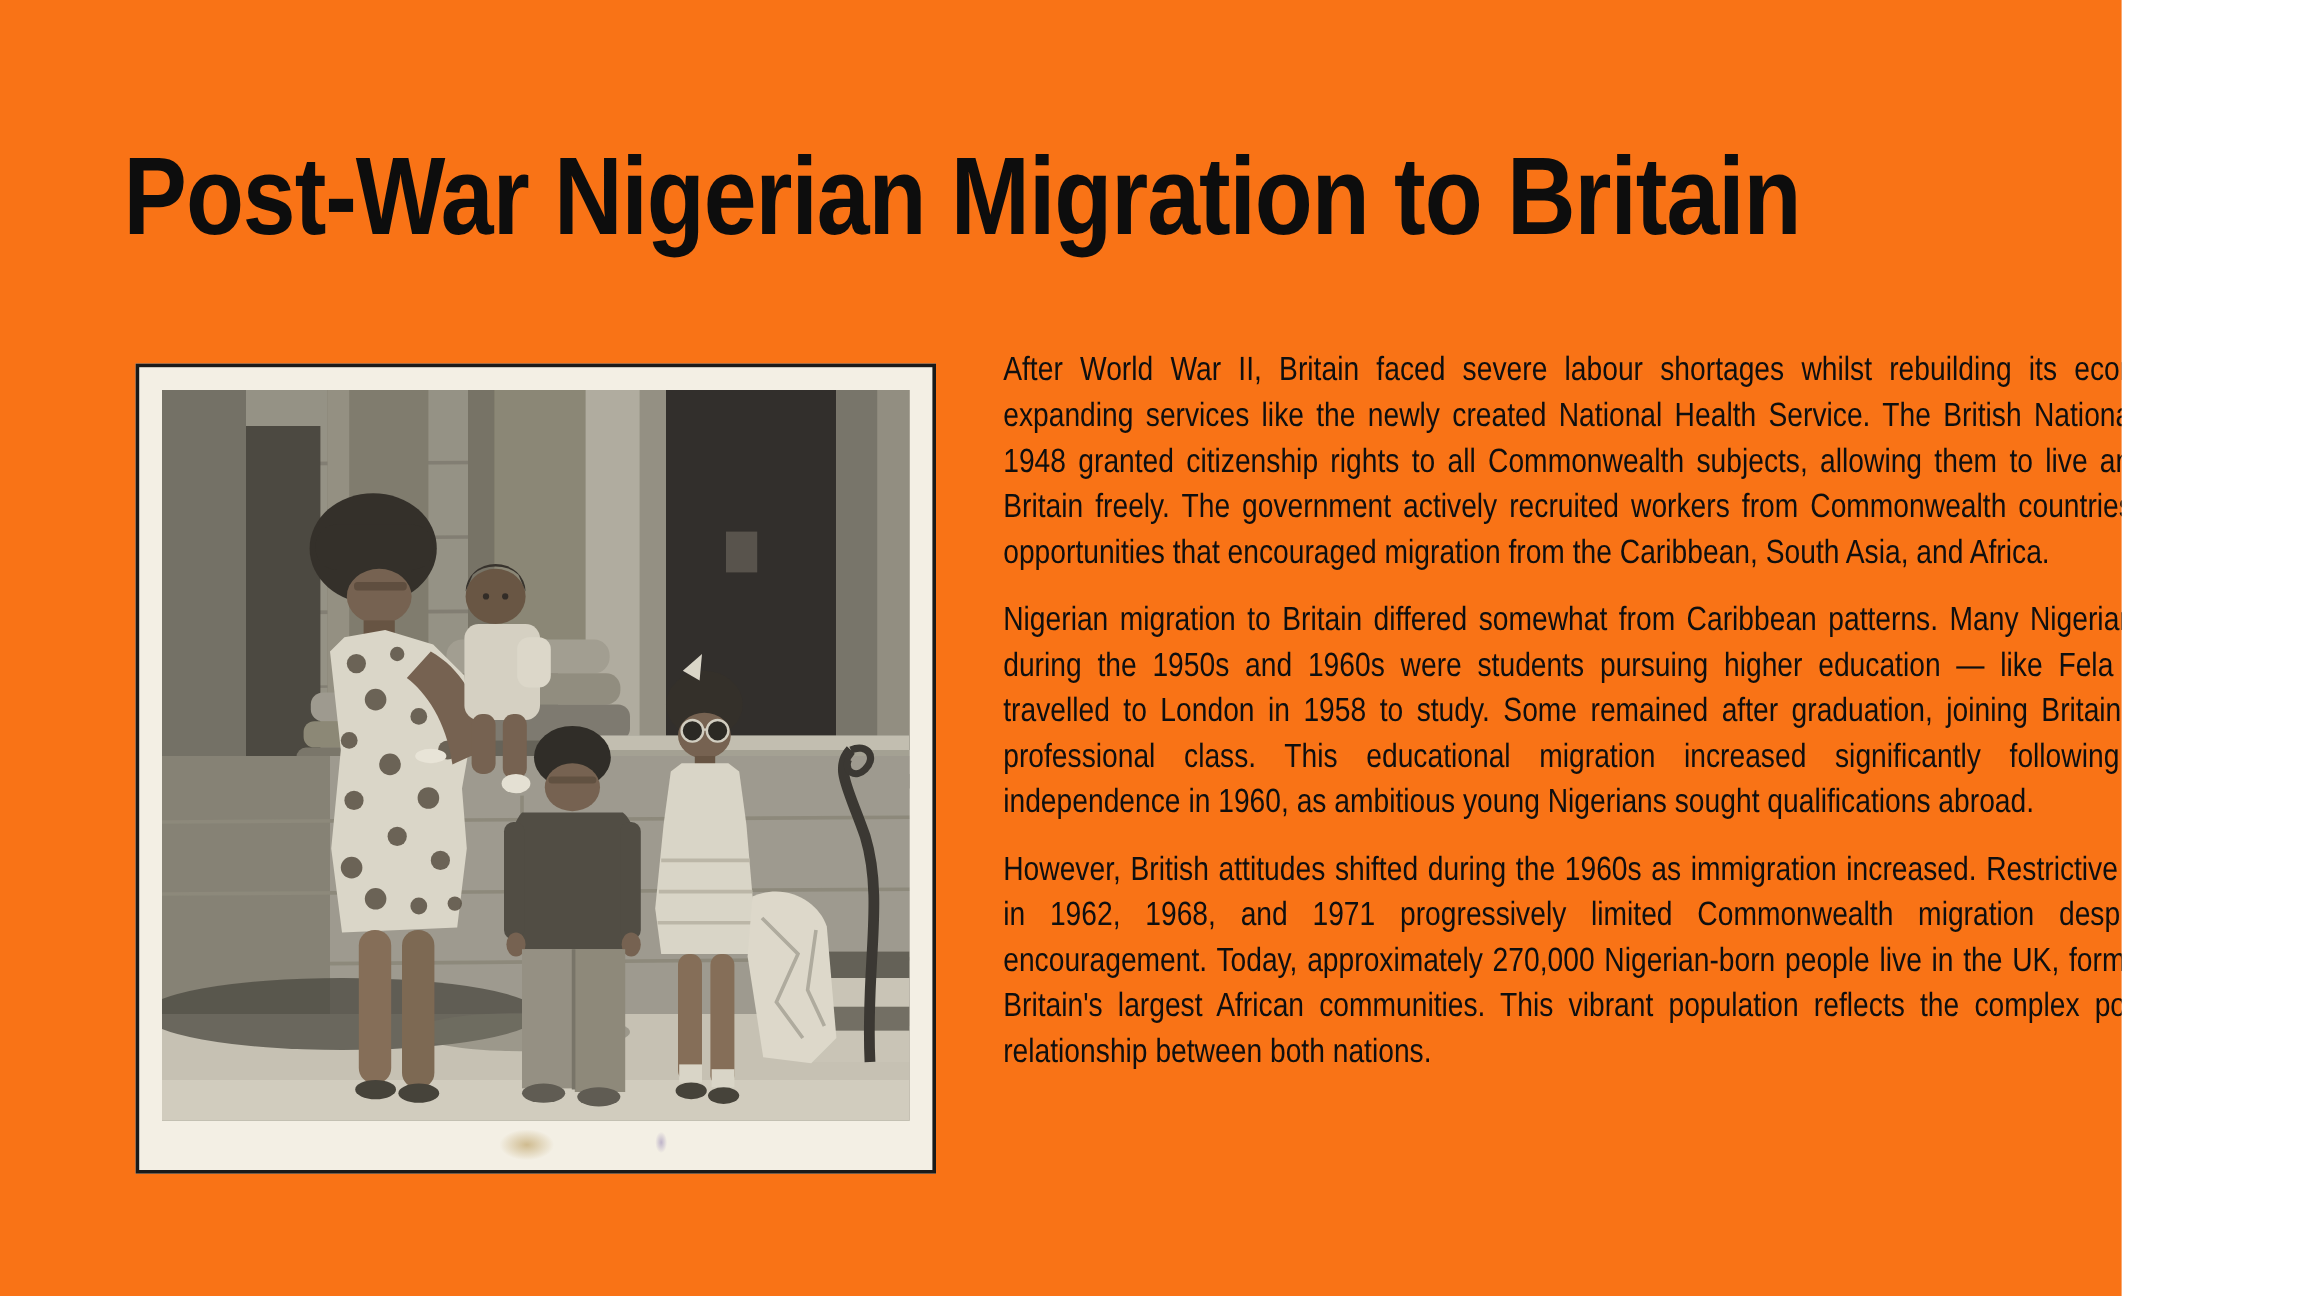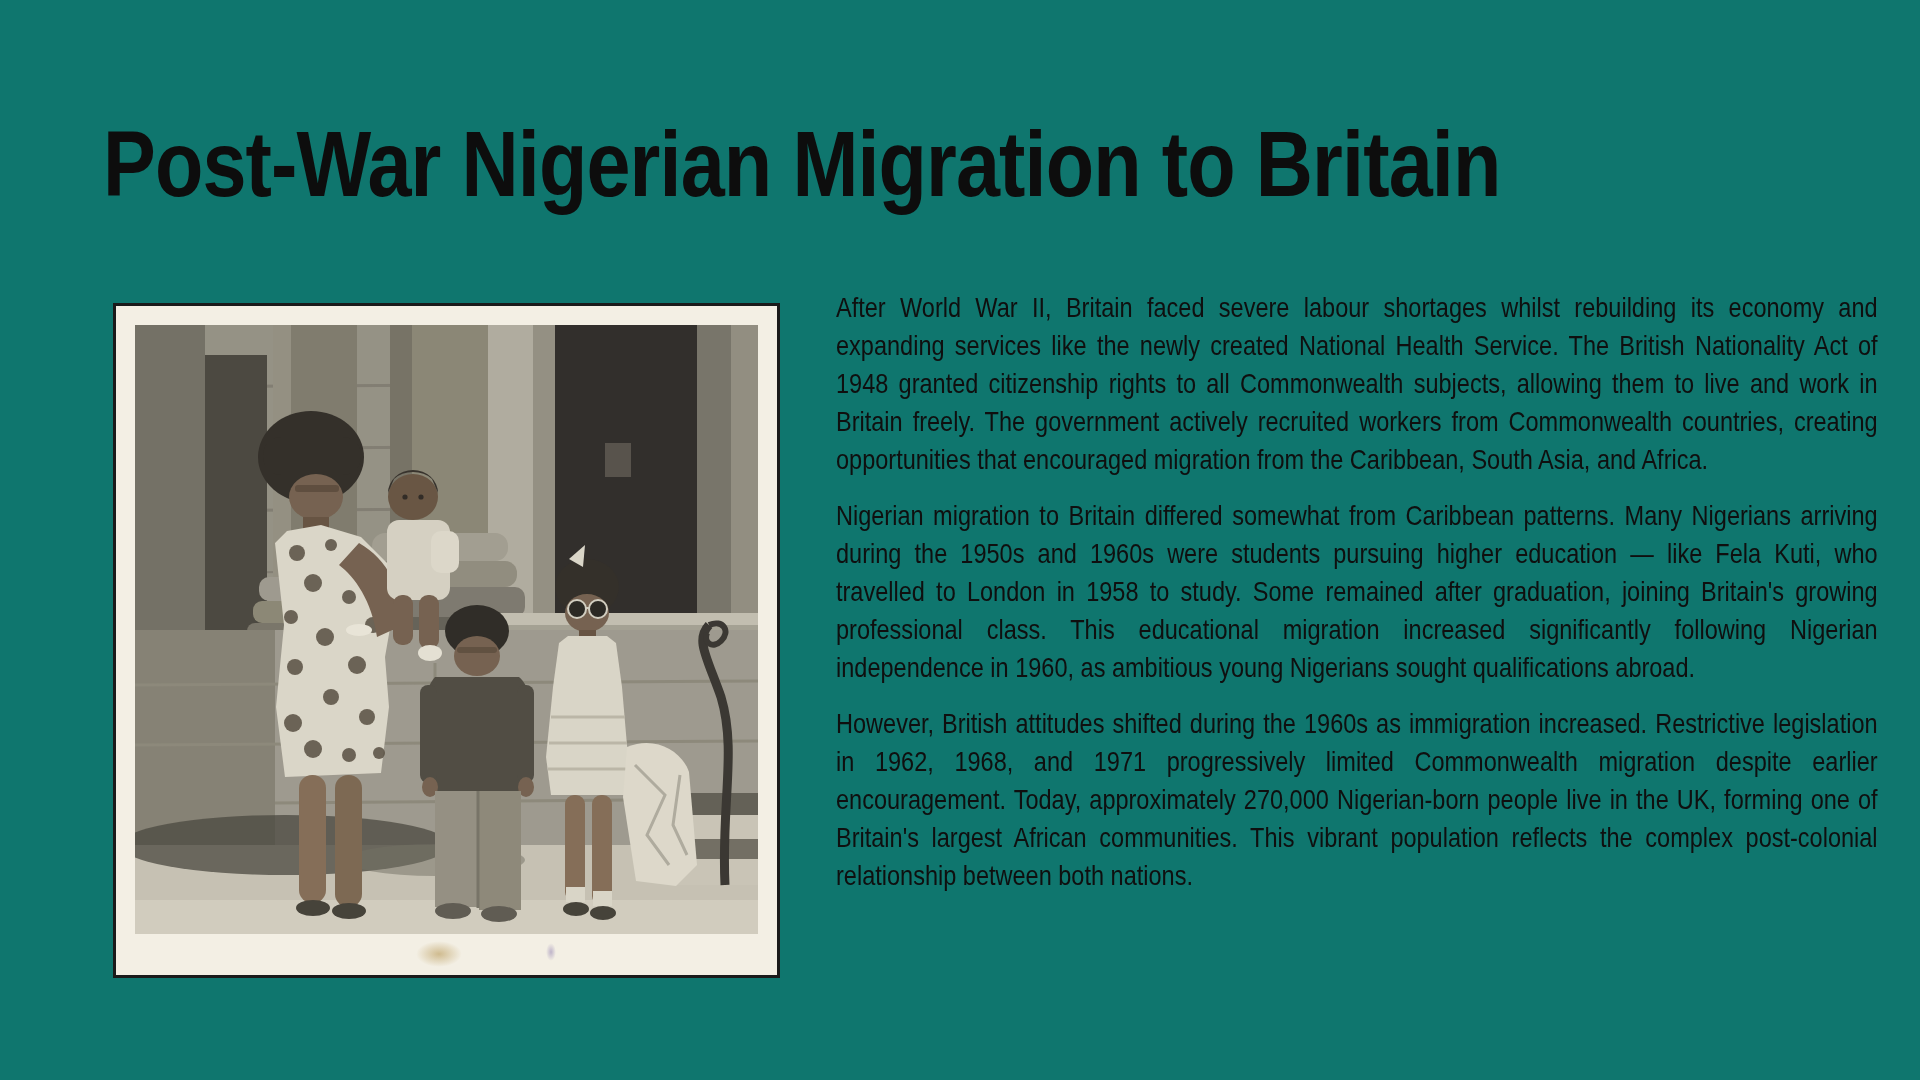--- a/index.html
+++ b/index.html
@@ -3,23 +3,23 @@
 <meta charset="utf-8">
 <style>
   html, body {
     margin: 0;
     padding: 0;
     background: #ffffff;
     font-family: "Liberation Sans", sans-serif;
   }
   #slide {
     position: relative;
-    width: 1920px;
+    width: 1768px;
     height: 1080px;
-    background: #0f766e;
+    background: #f97316;
     overflow: hidden;
   }
   
   #title {
     position: absolute;
     left: 103px;
     top: 116px;
     margin: 0;
     font-size: 92px;
     line-height: 1.05;

